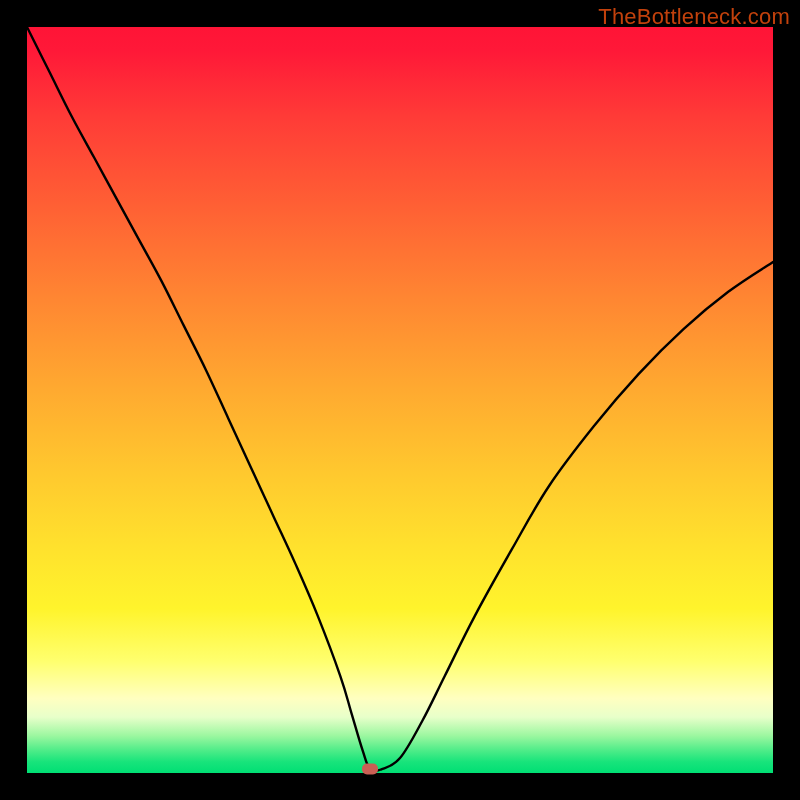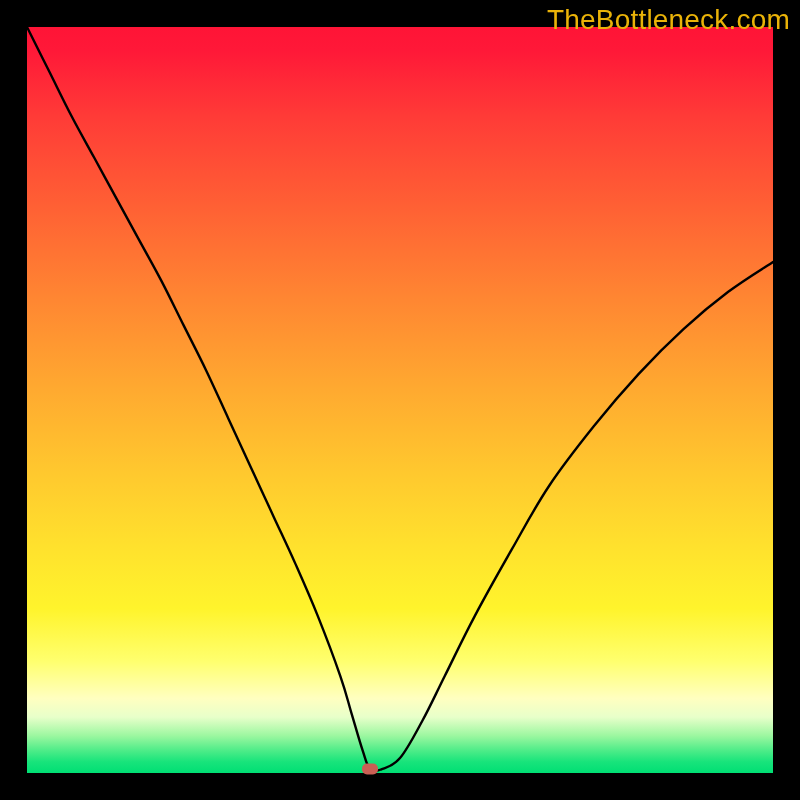--- a/index.html
+++ b/index.html
@@ -41,22 +41,22 @@
       #9cf7a0 95%,
       #4dec88 97%,
       #18e47b 98.5%,
       #00df74 100%
     );
   }
   .watermark {
     position: absolute;
     top: 4px;
     right: 10px;
-    color: #eab308;
-    font-size: 28px;
+    color: #c2410c;
+    font-size: 22px;
     font-weight: 500;
     letter-spacing: 0.2px;
     user-select: none;
   }
   svg.curve-layer {
     position: absolute;
     left: 27px;
     top: 27px;
     width: 746px;
     height: 746px;

